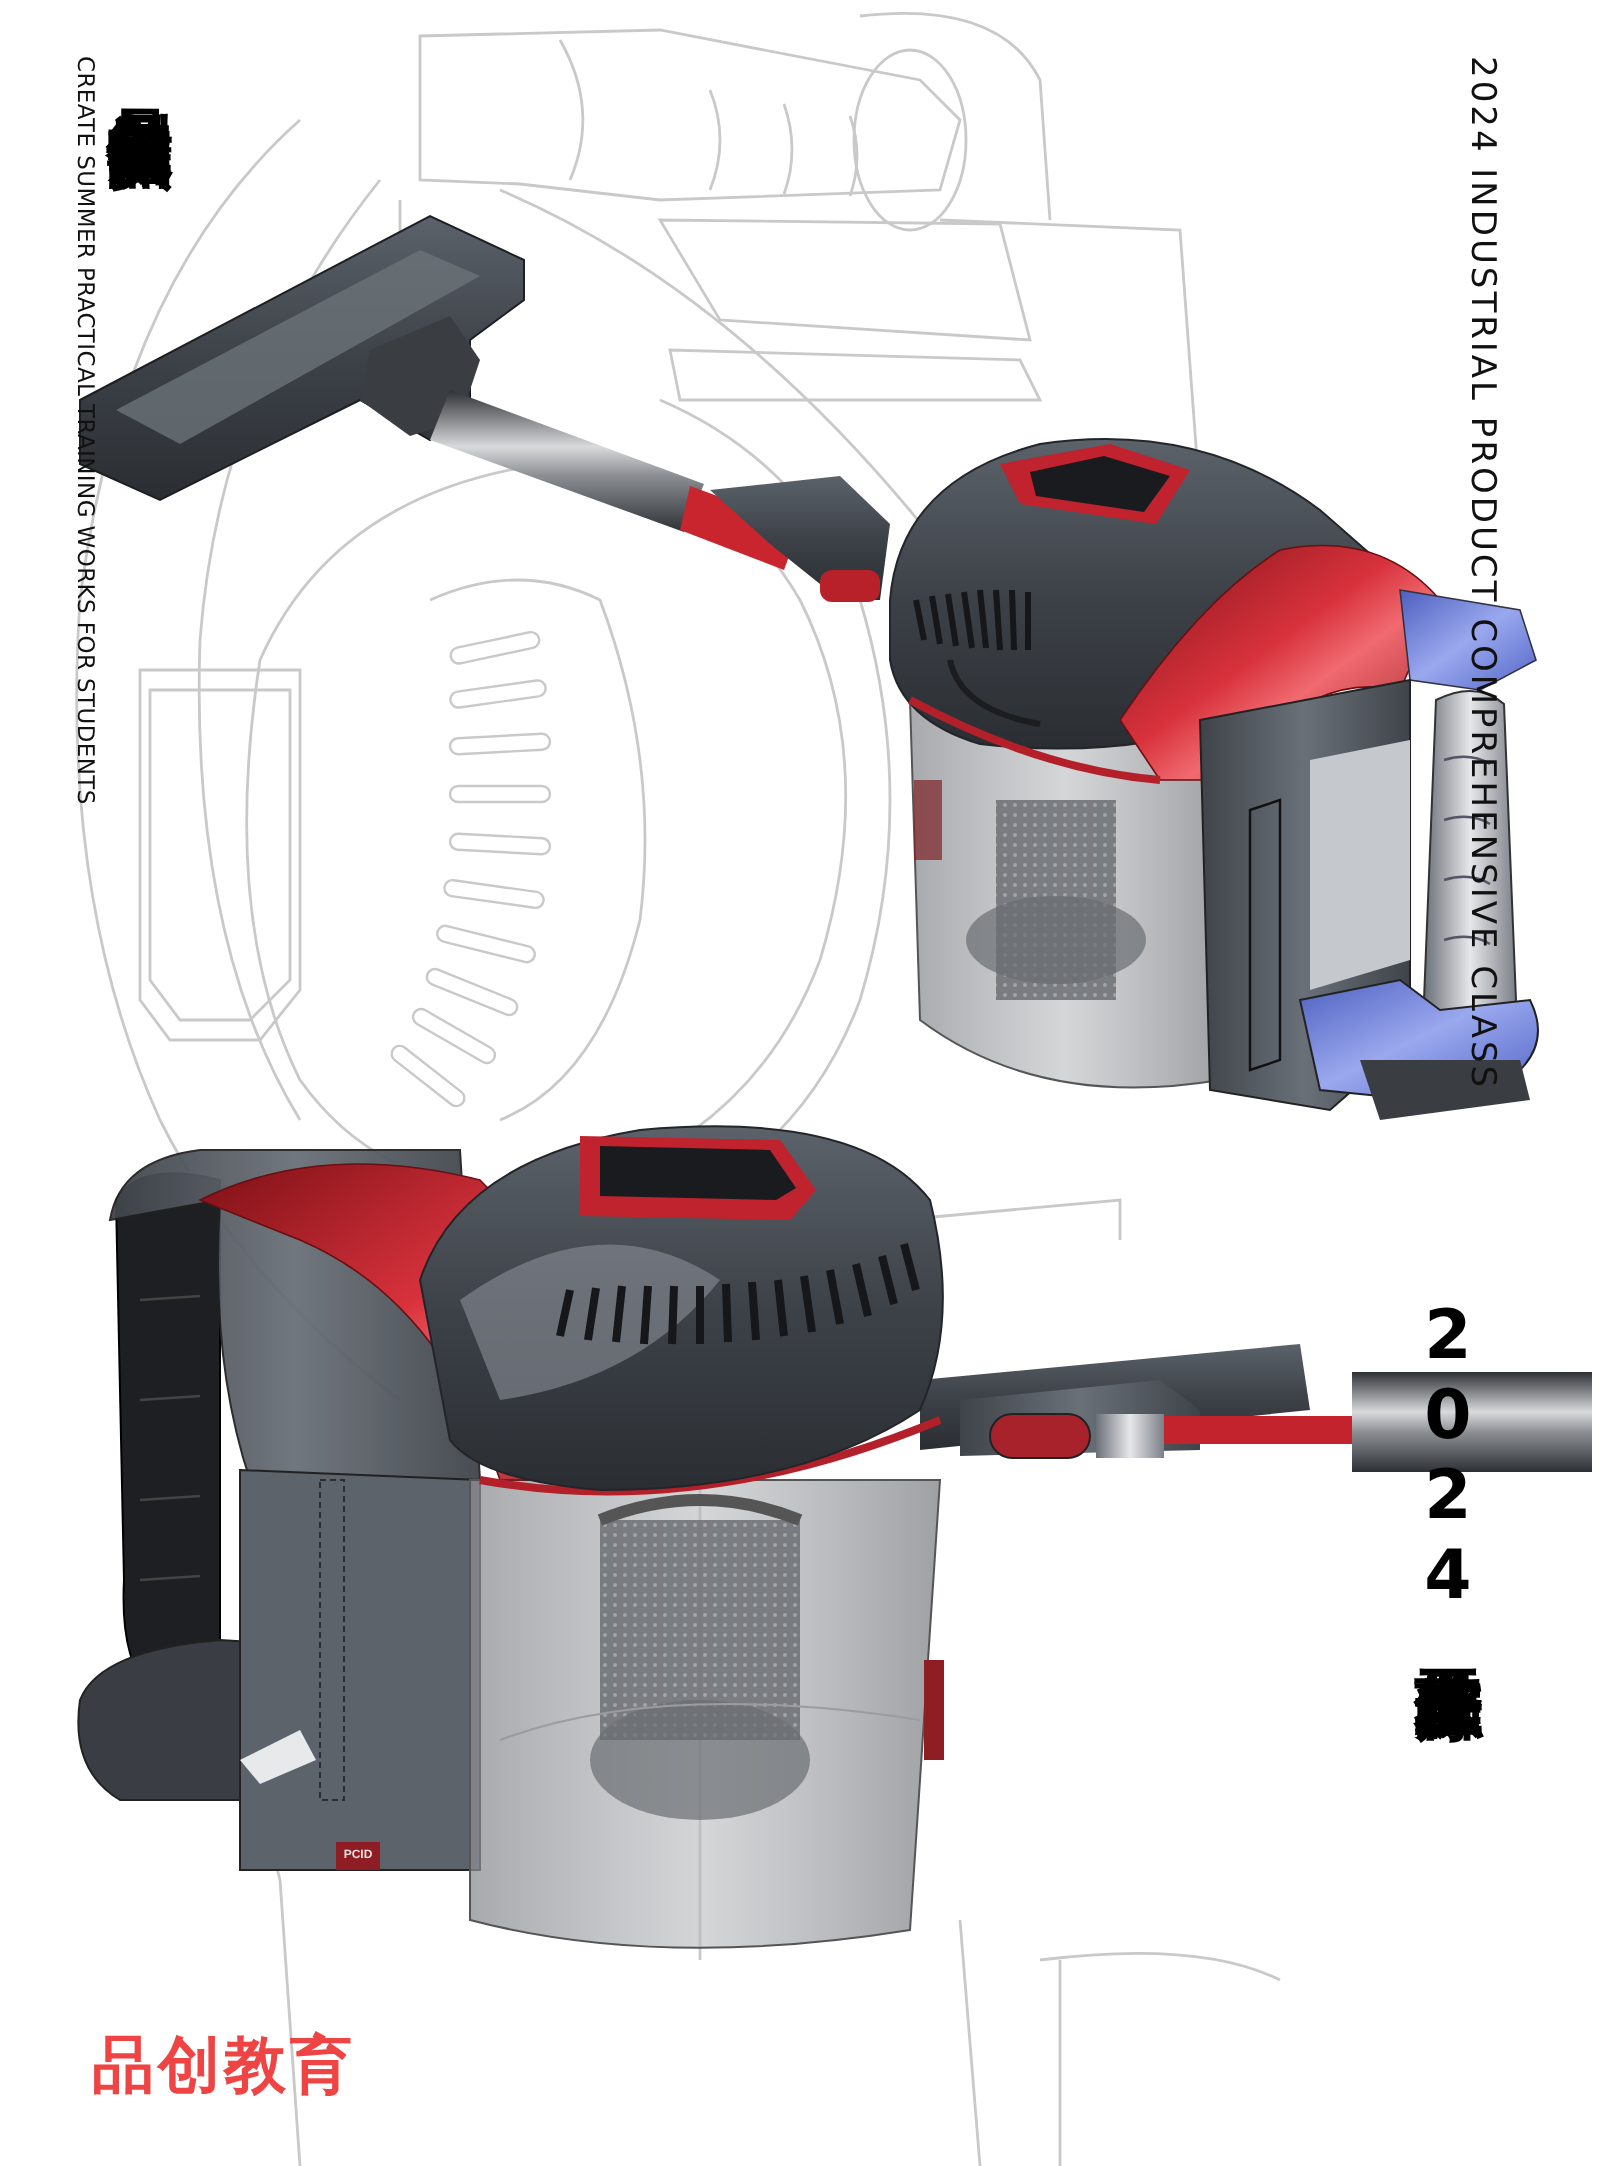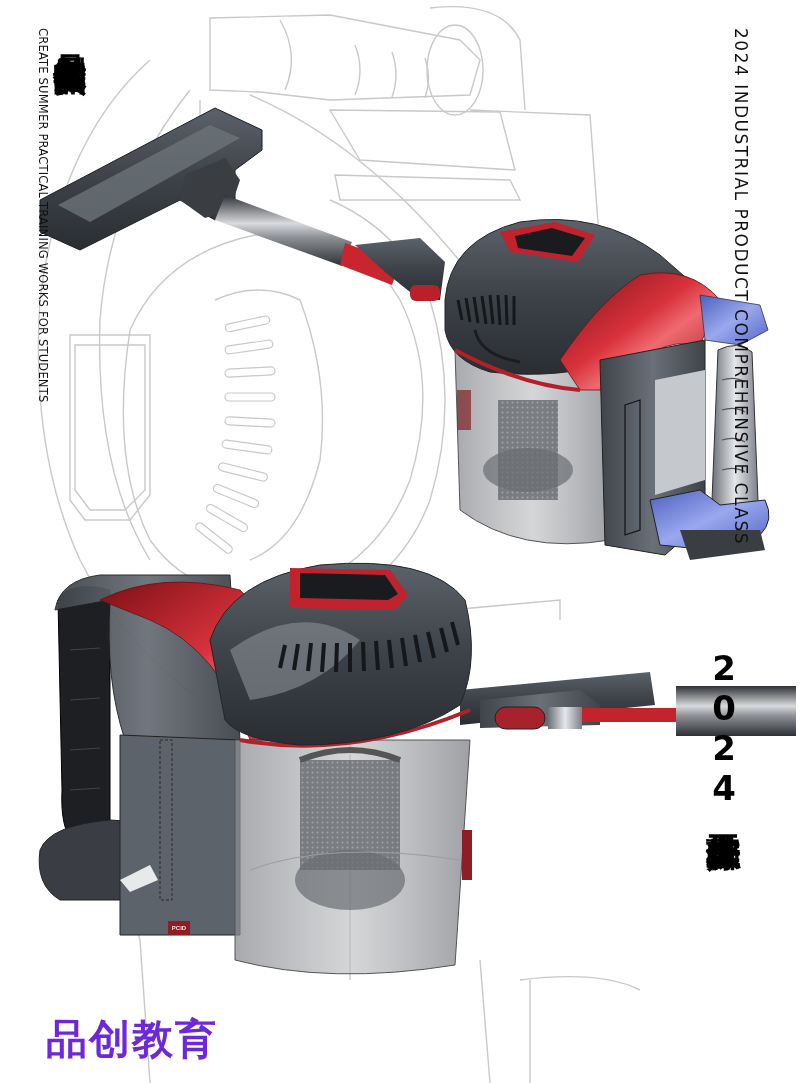--- a/index.html
+++ b/index.html
@@ -35,21 +35,21 @@
   }
   .title-right-cn {
     left: 705px; top: 648px;
     font-family: "DejaVu Sans", sans-serif; font-weight: 900;
     font-size: 34px; line-height: 38px;
     color: #000; text-orientation: upright; letter-spacing: 0px;
   }
   .brand {
     position: absolute; left: 46px; top: 1012px;
     font-family: "DejaVu Sans", sans-serif; font-weight: 900;
-    font-size: 41px; letter-spacing: 2px; color: #6d28d9;
+    font-size: 31px; letter-spacing: 2px; color: #ef4444;
   }
   .pcid-tag {
     position: absolute; left: 168px; top: 921px; width: 22px; height: 14px;
     background: #8e1e24; color: #f2dede; font-size: 6px; line-height: 14px;
     text-align: center; font-family: "Liberation Sans", sans-serif; font-weight: bold;
   }
 </style>
 </head>
 <body>
 

